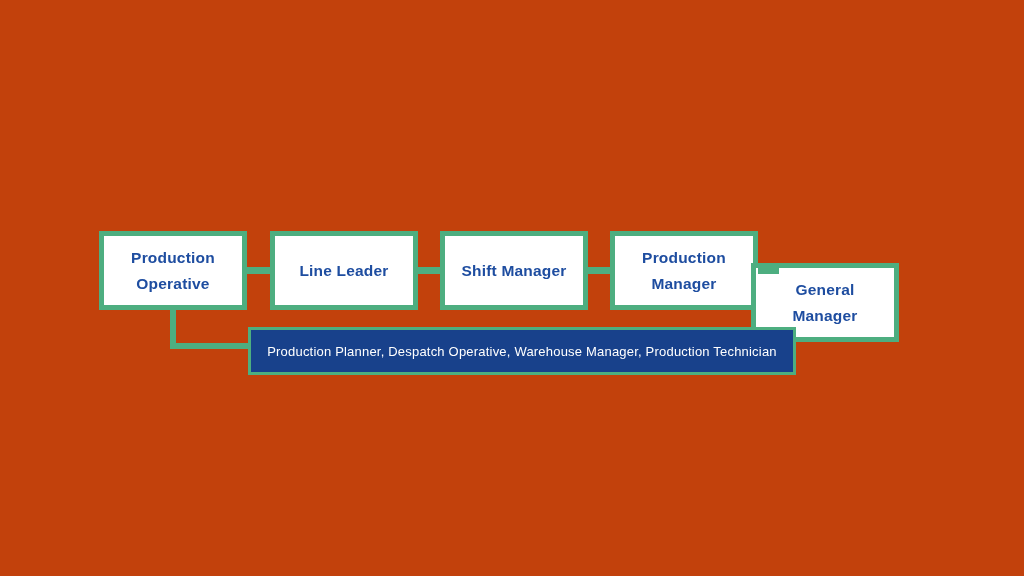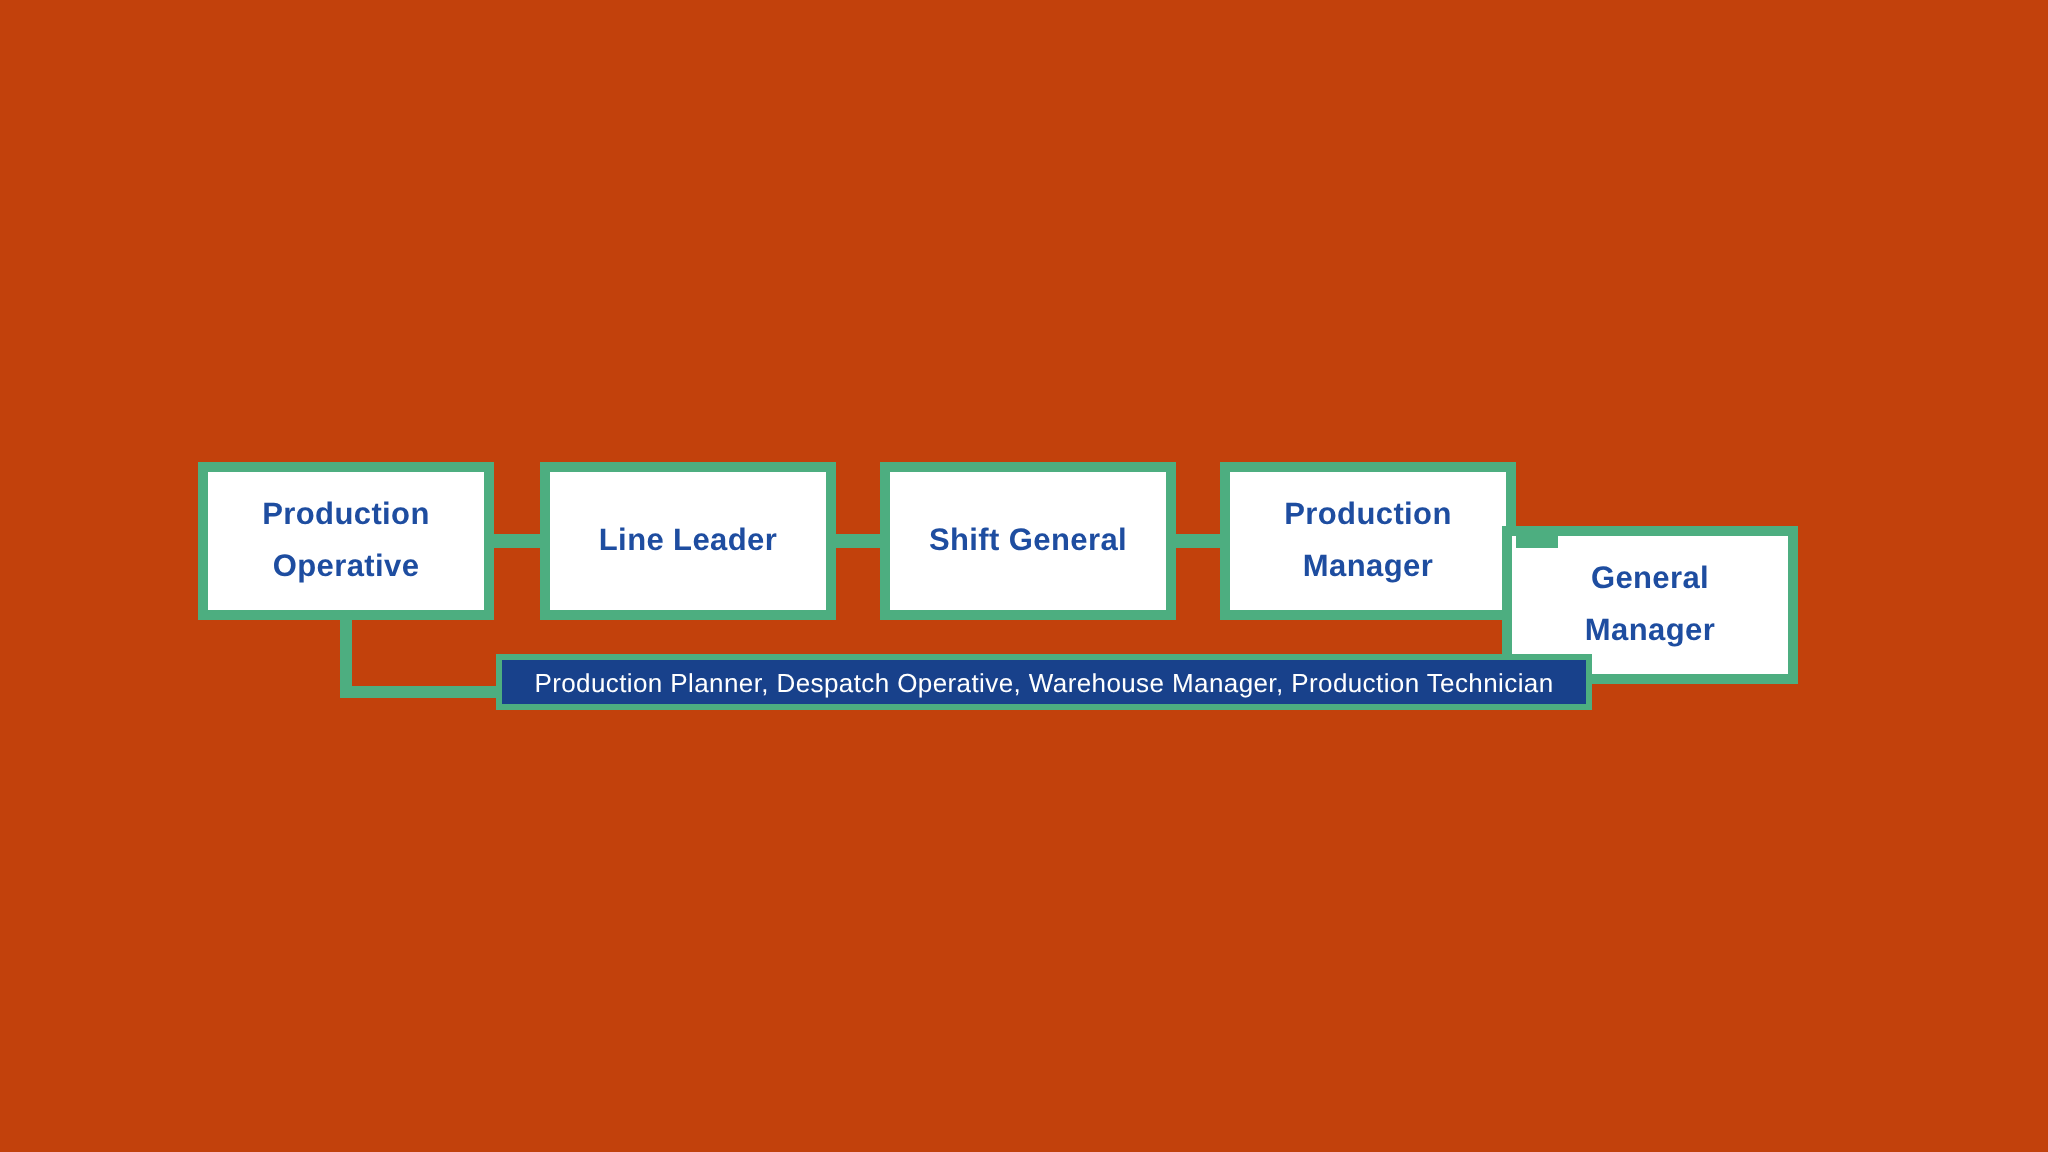--- a/index.html
+++ b/index.html
@@ -56,21 +56,21 @@
     top: 343px;
     width: 78px;
     height: 6px;
     background: #4dae80;
   }
   .roles-bar {
     position: absolute;
     left: 248px;
     top: 327px;
     width: 548px;
-    height: 28px;
+    height: 48px;
     box-sizing: border-box;
     background: #18418b;
     border: 3px solid #4dae80;
     display: flex;
     align-items: center;
     justify-content: center;
   }
   .roles-label {
     color: #ffffff;
     font-size: 13px;
@@ -86,21 +86,21 @@
 <div class="stage">
 
   <div class="node" style="left:99px;">
     <span class="node-label">Production
 Operative</span>
   </div>
   <div class="node" style="left:270px;">
     <span class="node-label">Line Leader</span>
   </div>
   <div class="node" style="left:440px;">
-    <span class="node-label">Shift General</span>
+    <span class="node-label">Shift Manager</span>
   </div>
   <div class="node" style="left:610px;">
     <span class="node-label">Production
 Manager</span>
   </div>
   <div class="node" style="left:751px;margin-top:32px;">
     <span class="node-label">General
 Manager</span>
   </div>
 

